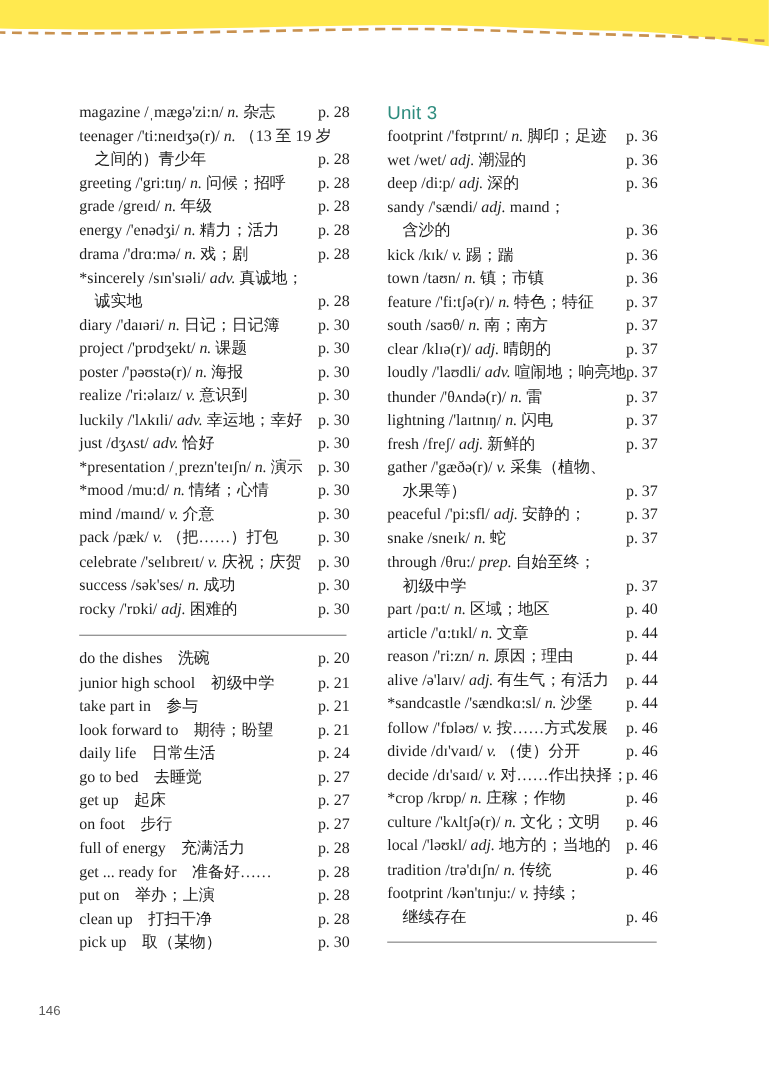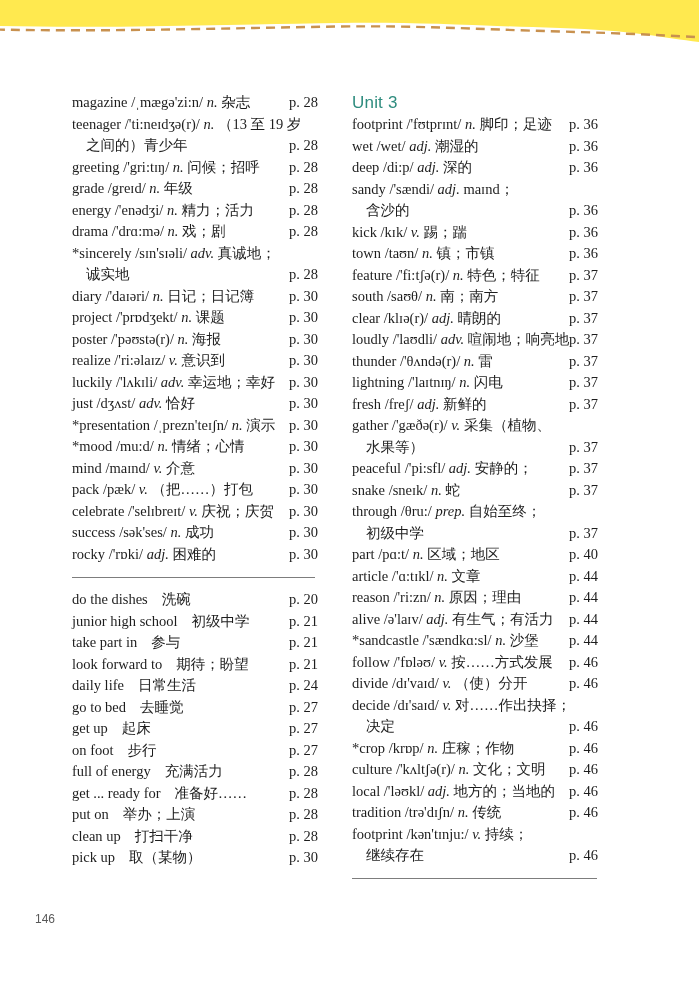--- a/index.html
+++ b/index.html
@@ -292,21 +292,20 @@
       <div class="entry">
         <div class="eline"><span class="w">follow</span> <span class="ph">/'fɒləʊ/</span> <span class="pos">v.</span> <span class="cn">按……方式发展</span></div>
         <span class="pg">p. 46</span>
       </div>
       <div class="entry">
         <div class="eline"><span class="w">divide</span> <span class="ph">/dɪ'vaɪd/</span> <span class="pos">v.</span> <span class="cn">（使）分开</span></div>
         <span class="pg">p. 46</span>
       </div>
       <div class="entry">
         <div class="eline"><span class="w">decide</span> <span class="ph">/dɪ'saɪd/</span> <span class="pos">v.</span> <span class="cn">对……作出抉择；</span></div>
-        <div class="eline cont"><span class="cn">决定</span></div>
         <span class="pg">p. 46</span>
       </div>
       <div class="entry">
         <div class="eline"><span class="w">*crop</span> <span class="ph">/krɒp/</span> <span class="pos">n.</span> <span class="cn">庄稼；作物</span></div>
         <span class="pg">p. 46</span>
       </div>
       <div class="entry">
         <div class="eline"><span class="w">culture</span> <span class="ph">/'kʌltʃə(r)/</span> <span class="pos">n.</span> <span class="cn">文化；文明</span></div>
         <span class="pg">p. 46</span>
       </div>

